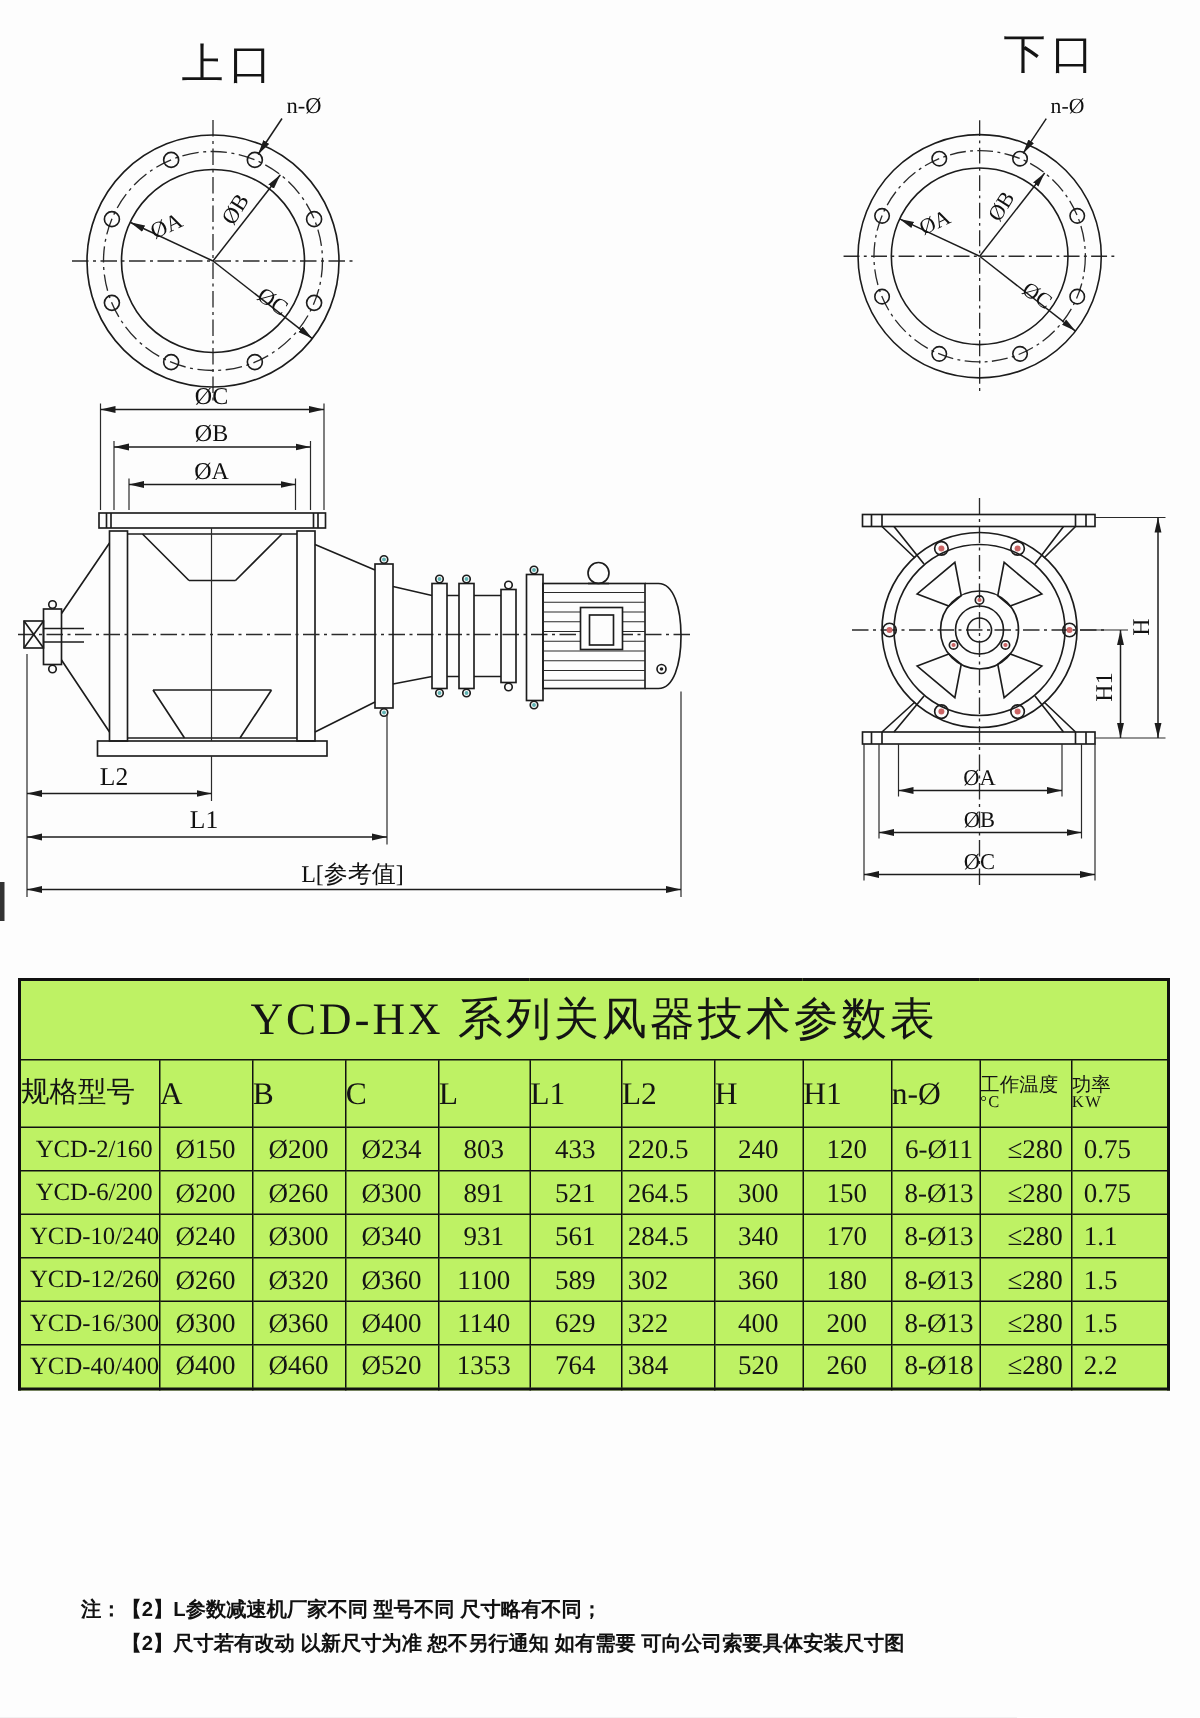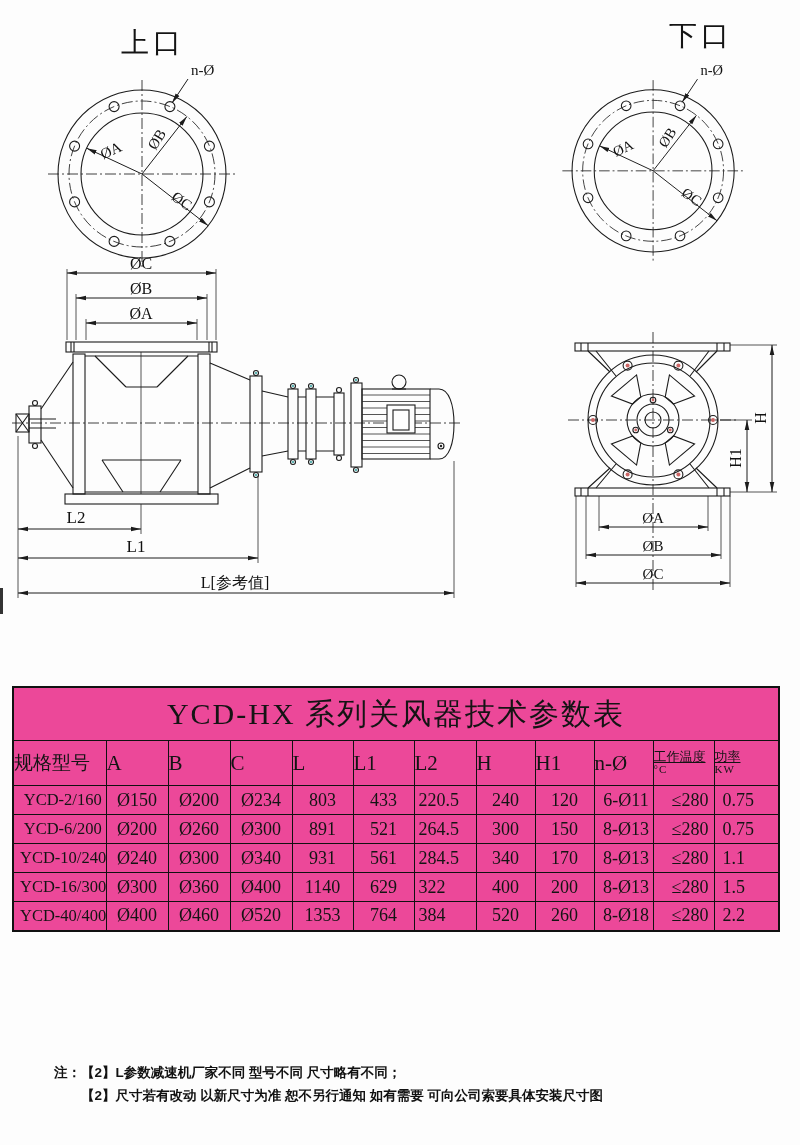--- a/index.html
+++ b/index.html
@@ -9,29 +9,29 @@
   svg{position:absolute;}
   svg .ln{stroke:#1c1c1c;stroke-width:1.1;fill:none;}
   svg .thin{stroke:#2a2a2a;stroke-width:0.8;fill:none;}
   svg .cl{stroke:#2a2a2a;stroke-width:0.9;fill:none;stroke-dasharray:11 3 2 3;}
   svg .dim{stroke:#1c1c1c;stroke-width:1;fill:none;}
   svg text{fill:#111;font-family:"Liberation Serif","DejaVu Serif",serif;}
   svg .dot-red{fill:#cc6666;stroke:none;}
   svg .dot-cyan{fill:#5fb3b3;stroke:none;}
   svg .dot-dark{fill:#222;stroke:none;}
 
-  table.spec{position:absolute;left:12px;top:686px;width:766px;border-collapse:collapse;
-             table-layout:fixed;background:#ec4899;}
+  table.spec{position:absolute;left:12px;top:652px;width:766px;border-collapse:collapse;
+             table-layout:fixed;background:#bef264;}
   table.spec td,table.spec th{border:1.6px solid #111;font-weight:normal;padding:0;
              overflow:hidden;white-space:nowrap;line-height:1.05;}
   table.spec{border:2.2px solid #111;}
   tr.title-row td{height:52px;font-size:30px;letter-spacing:2px;text-align:center;}
   tr.head-row th{height:44px;font-size:21px;text-align:left;}
   tr.head-row th.cjk{font-size:19px;}
-  tr.head-row th .h2a{font-size:13px;display:block;text-decoration:underline;}
+  tr.head-row th .h2a{font-size:13px;display:block;}
   tr.head-row th .h2b{font-size:11px;display:block;letter-spacing:1px;}
   tr.data-row{height:29px;}
   tr.data-row td{font-size:18px;text-align:center;}
   td.c0{text-align:right;padding-left:6px !important;font-size:16.5px !important;}
   td.c6{text-align:left !important;padding-left:4px !important;}
   td.c9{text-align:center;padding-left:5px !important;}
   td.c10{text-align:right !important;padding-right:5px !important;}
   td.c11{text-align:left !important;padding-left:8px !important;}
 
   .notes{position:absolute;left:54px;top:1061px;font-family:"Liberation Sans","DejaVu Sans",sans-serif;
@@ -352,20 +352,34 @@
           <td>931</td>
           <td>561</td>
           <td class="c6">284.5</td>
           <td>340</td>
           <td>170</td>
           <td class="c9">8-Ø13</td>
           <td class="c10">≤280</td>
           <td class="c11">1.1</td>
       </tr>
       <tr class="data-row">
+        <td class="c0">YCD-12/260</td>
+          <td>Ø260</td>
+          <td>Ø320</td>
+          <td>Ø360</td>
+          <td>1100</td>
+          <td>589</td>
+          <td class="c6">302</td>
+          <td>360</td>
+          <td>180</td>
+          <td class="c9">8-Ø13</td>
+          <td class="c10">≤280</td>
+          <td class="c11">1.5</td>
+      </tr>
+      <tr class="data-row">
         <td class="c0">YCD-16/300</td>
           <td>Ø300</td>
           <td>Ø360</td>
           <td>Ø400</td>
           <td>1140</td>
           <td>629</td>
           <td class="c6">322</td>
           <td>400</td>
           <td>200</td>
           <td class="c9">8-Ø13</td>

